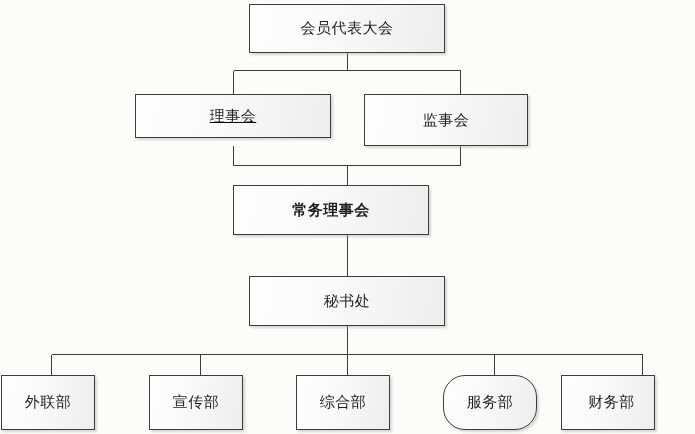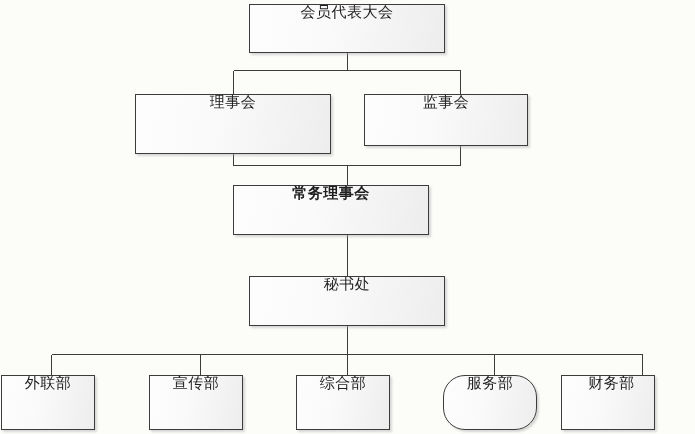--- a/index.html
+++ b/index.html
@@ -26,35 +26,35 @@
     height: 434px;
     pointer-events: none;
   }
   .node {
     position: absolute;
     box-sizing: border-box;
     border: 1px solid #3c3c3c;
     background: linear-gradient(100deg, #fdfdfd 0%, #fafafa 40%, #f2f2f2 78%, #ededed 100%);
     box-shadow: 2px 2px 2px rgba(170,170,170,0.45);
     display: flex;
-    align-items: flex-start;
+    align-items: center;
     justify-content: center;
     z-index: 2;
   }
   .node .label {
     font-size: 15px;
     line-height: 1;
     color: #1f1f1f;
     letter-spacing: 0.5px;
     white-space: nowrap;
     font-family: "DejaVu Sans", "Liberation Sans", sans-serif;
   }
   
   .n-assembly   { left: 249px; top: 4px;   width: 196px; height: 49px; }
-  .n-board      { left: 135px; top: 94px;  width: 196px; height: 60px; }
+  .n-board      { left: 135px; top: 94px;  width: 196px; height: 44px; text-decoration: underline; }
   .n-supervisor { left: 364px; top: 94px;  width: 164px; height: 52px; }
   .n-standing   { left: 233px; top: 185px; width: 196px; height: 50px; font-weight: bold; }
   .n-secretary  { left: 249px; top: 276px; width: 196px; height: 50px; }
   .dept         { top: 375px; width: 94px; height: 55px; }
   .d0 { left: 1px;   }
   .d1 { left: 149px; }
   .d2 { left: 296px; }
   .d3 { left: 443px; border-radius: 22px; }
   .d4 { left: 561px; padding-left: 7px; }
 </style>

